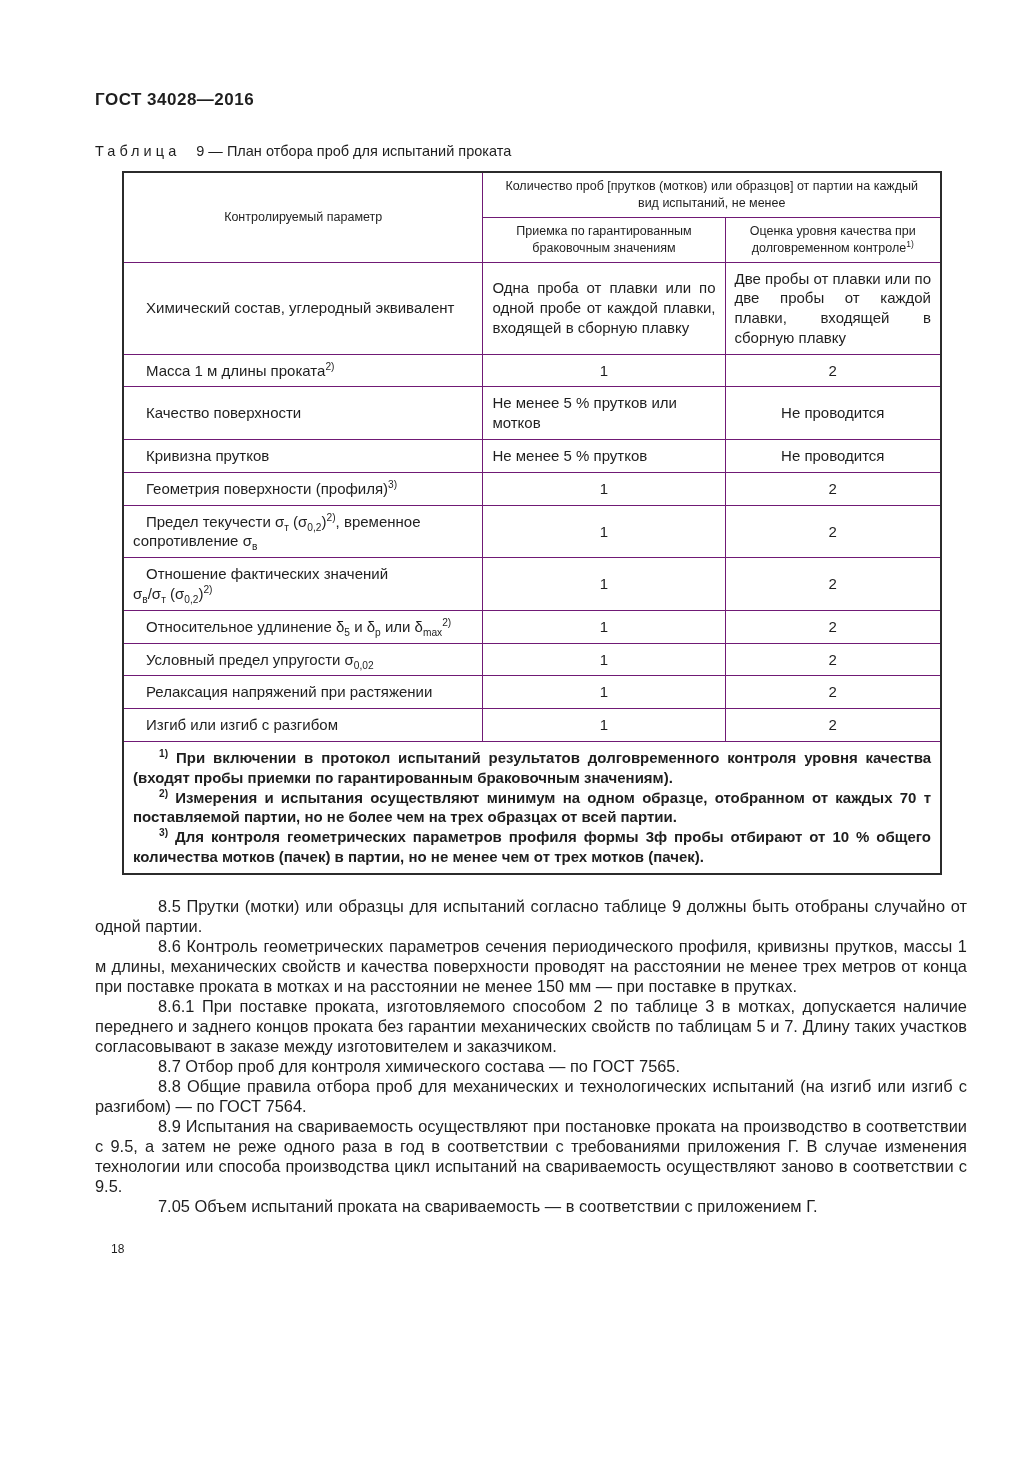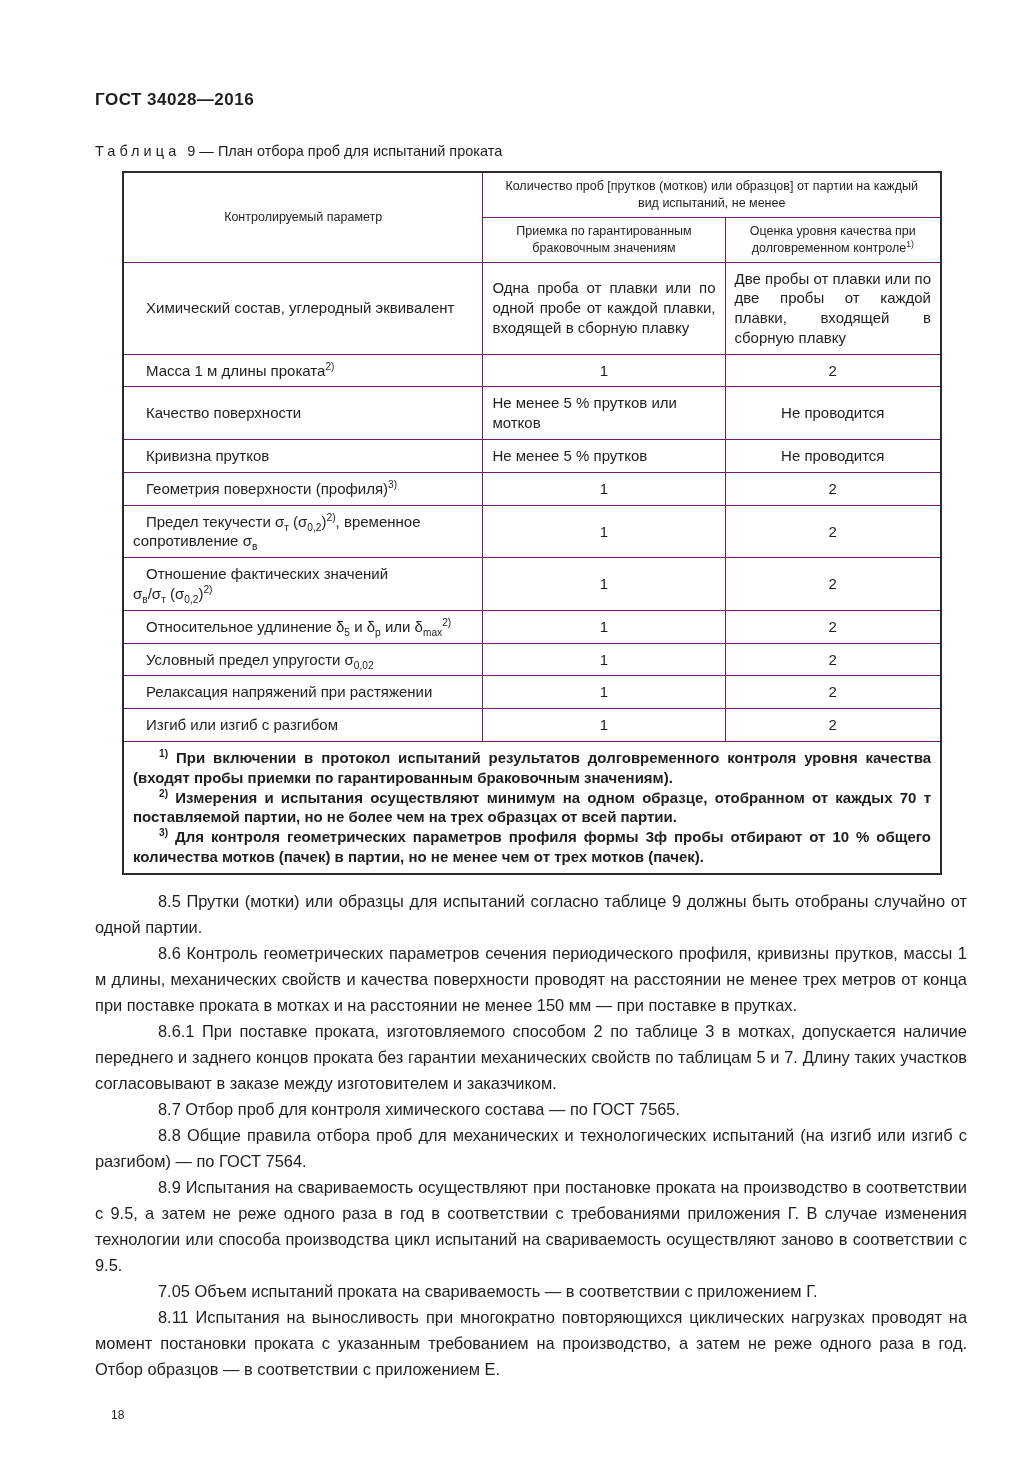--- a/index.html
+++ b/index.html
@@ -24,21 +24,21 @@
     font-size: 17px;
     font-weight: bold;
     letter-spacing: 0.5px;
   }
   .table-caption {
     margin-top: 33px;
     font-size: 14.5px;
   }
   .table-caption .cap-label {
     letter-spacing: 0.28em;
-    margin-right: 7px;
+    margin-right: 16px;
   }
   table.gost {
     margin: 12px 0 0 27px;
     width: 820px;
     border-collapse: collapse;
     border: 2px solid #2b2b2b;
     table-layout: fixed;
   }
   table.gost col.c1 { width: 44%; }
   table.gost col.c2 { width: 29.6%; }
@@ -75,23 +75,23 @@
     line-height: 1.42;
     padding: 7px 12px 9px 12px;
     font-weight: bold;
   }
   td.footnotes p {
     margin: 0;
     text-align: justify;
     text-indent: 26px;
   }
   .bodytext {
-    margin-top: 13px;
+    margin-top: 21px;
     font-size: 16.4px;
-    line-height: 26px;
+    line-height: 20px;
   }
   .bodytext p {
     margin: 0;
     text-align: justify;
     text-indent: 63px;
   }
   .page-number {
     margin-top: 26px;
     font-size: 12px;
     margin-left: 16px;
@@ -192,19 +192,18 @@
     </table>
 
     <div class="bodytext">
       <p>8.5 Прутки (мотки) или образцы для испытаний согласно таблице 9 должны быть отобраны случайно от одной партии.</p>
       <p>8.6 Контроль геометрических параметров сечения периодического профиля, кривизны прутков, массы 1 м длины, механических свойств и качества поверхности проводят на расстоянии не менее трех метров от конца при поставке проката в мотках и на расстоянии не менее 150 мм — при поставке в прутках.</p>
       <p>8.6.1 При поставке проката, изготовляемого способом 2 по таблице 3 в мотках, допускается наличие переднего и заднего концов проката без гарантии механических свойств по таблицам 5 и 7. Длину таких участков согласовывают в заказе между изготовителем и заказчиком.</p>
       <p>8.7 Отбор проб для контроля химического состава — по ГОСТ 7565.</p>
       <p>8.8 Общие правила отбора проб для механических и технологических испытаний (на изгиб или изгиб с разгибом) — по ГОСТ 7564.</p>
       <p>8.9 Испытания на свариваемость осуществляют при постановке проката на производство в соответствии с 9.5, а затем не реже одного раза в год в соответствии с требованиями приложения Г. В случае изменения технологии или способа производства цикл испытаний на свариваемость осуществляют заново в соответствии с 9.5.</p>
       <p>7.05 Объем испытаний проката на свариваемость — в соответствии с приложением Г.</p>
-      <p>8.11 Испытания на выносливость при многократно повторяющихся циклических нагрузках проводят на момент постановки проката с указанным требованием на производство, а затем не реже одного раза в год. Отбор образцов — в соответствии с приложением Е.</p>
     </div>
 
     <div class="page-number">18</div>
 
   </div>
 </div>
 
 </body></html>

